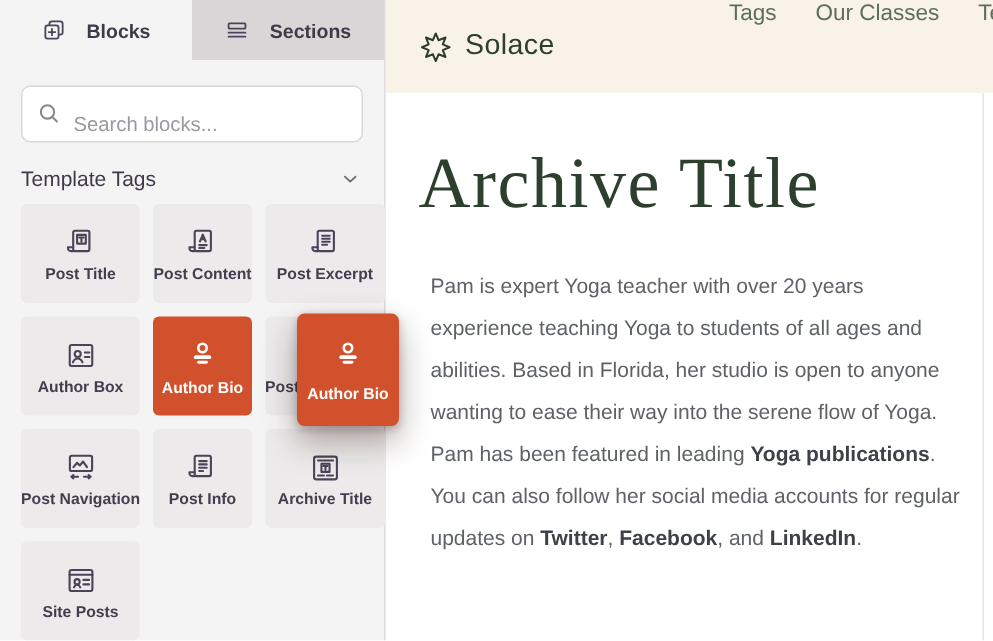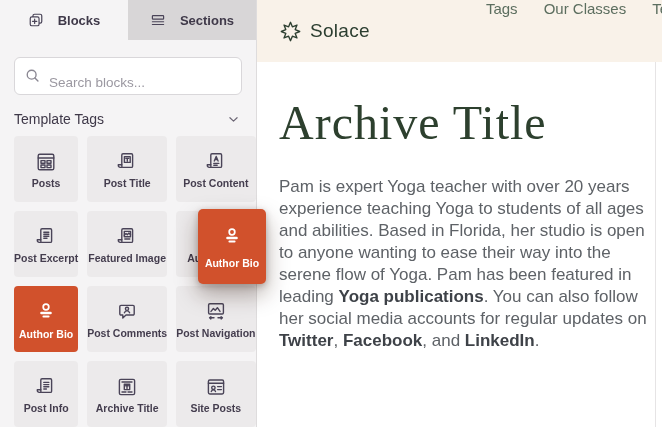--- a/index.html
+++ b/index.html
@@ -79,21 +79,21 @@
 
   .canvas {
     flex:1 1 auto; background:#fff; padding:33px 0 0 22px;
     margin-right:6px; border-right:1px solid #e6e4e5; overflow:hidden;
   }
   .page-title {
     margin:0 0 26px 0; font-family:"Liberation Serif", serif; font-weight:400;
     font-size:48px; letter-spacing:1px; color:#2d402e; cursor:pointer;
   }
   .body-text {
-    margin:0; max-width:372px; font-size:17px; line-height:22px; color:#5e6267; cursor:text;
+    margin:8px; max-width:372px; font-size:14px; line-height:28px; color:#5e6267; cursor:text;
   }
   .body-text strong { color:#3e4248; font-weight:700; }
 </style>
 </head>
 <body>
 
 <div class="app">
 
   <aside class="sidebar">
     <div class="tabs">
@@ -134,33 +134,20 @@
           <svg width="13" height="13" viewBox="0 0 20 20" fill="none" stroke="currentColor" stroke-linecap="round" stroke-linejoin="round" stroke-width="1.8">
             <path d="M4.5 7.3l5.5 5.2 5.5-5.2"></path>
           </svg>
         </span>
     </div>
 
     <div class="grid">
         <div class="tile">
           <span class="t-icon">
             <svg width="24" height="24" viewBox="0 0 24 24" fill="none" stroke="currentColor" stroke-linecap="round" stroke-linejoin="round" stroke-width="1.4">
-              <rect x="4.2" y="4.2" width="15.6" height="15.6" rx="1.6"></rect>
-              <path d="M4.2 8h15.6"></path>
-              <rect x="7" y="10.6" width="4" height="2.6"></rect>
-              <rect x="13" y="10.6" width="4" height="2.6"></rect>
-              <rect x="7" y="15" width="4" height="2.6"></rect>
-              <rect x="13" y="15" width="4" height="2.6"></rect>
-            </svg>
-          </span>
-          <span class="label">Posts</span>
-        </div>
-        <div class="tile">
-          <span class="t-icon">
-            <svg width="24" height="24" viewBox="0 0 24 24" fill="none" stroke="currentColor" stroke-linecap="round" stroke-linejoin="round" stroke-width="1.4">
               <rect x="6.8" y="3.8" width="10.8" height="13.6" rx="1.2"></rect>
               <path d="M6.8 17.4H5.2a1.9 1.9 0 0 1-1.9-1.9v-.7h3.5"></path>
               <rect x="9.4" y="6.6" width="5.8" height="5.8"></rect>
               <path d="M10.8 8.3h3M12.3 8.3v2.9"></path>
             </svg>
           </span>
           <span class="label">Post Title</span>
         </div>
         <div class="tile">
           <span class="t-icon">
@@ -175,32 +162,20 @@
         </div>
         <div class="tile">
           <span class="t-icon">
             <svg width="24" height="24" viewBox="0 0 24 24" fill="none" stroke="currentColor" stroke-linecap="round" stroke-linejoin="round" stroke-width="1.4">
               <rect x="6.8" y="3.8" width="10.8" height="13.6" rx="1.2"></rect>
               <path d="M6.8 17.4H5.2a1.9 1.9 0 0 1-1.9-1.9v-.7h3.5"></path>
               <path d="M9.8 7.2h5M9.8 9.2h5M9.8 11.2h5M9.8 13.2h3.2"></path>
             </svg>
           </span>
           <span class="label">Post Excerpt</span>
-        </div>
-        <div class="tile">
-          <span class="t-icon">
-            <svg width="24" height="24" viewBox="0 0 24 24" fill="none" stroke="currentColor" stroke-linecap="round" stroke-linejoin="round" stroke-width="1.4">
-              <rect x="6.8" y="3.8" width="10.8" height="13.6" rx="1.2"></rect>
-              <path d="M6.8 17.4H5.2a1.9 1.9 0 0 1-1.9-1.9v-.7h3.5"></path>
-              <rect x="9.3" y="6.4" width="6.2" height="5.4"></rect>
-              <path d="M9.3 10.2l1.7-1.7 1.3 1.2 1.6-1.6 1.6 1.7"></path>
-              <path d="M9.8 14h5"></path>
-            </svg>
-          </span>
-          <span class="label">Featured Image</span>
         </div>
         <div class="tile">
           <span class="t-icon">
             <svg width="24" height="24" viewBox="0 0 24 24" fill="none" stroke="currentColor" stroke-linecap="round" stroke-linejoin="round" stroke-width="1.4">
               <rect x="4.5" y="5" width="15" height="14" rx="1.4"></rect>
               <circle cx="9.8" cy="11" r="2"></circle>
               <path d="M6.6 16.6c.7-1.7 1.9-2.6 3.2-2.6s2.5.9 3.2 2.6"></path>
               <path d="M14.6 10h3M14.6 13h3"></path>
             </svg>
           </span>

